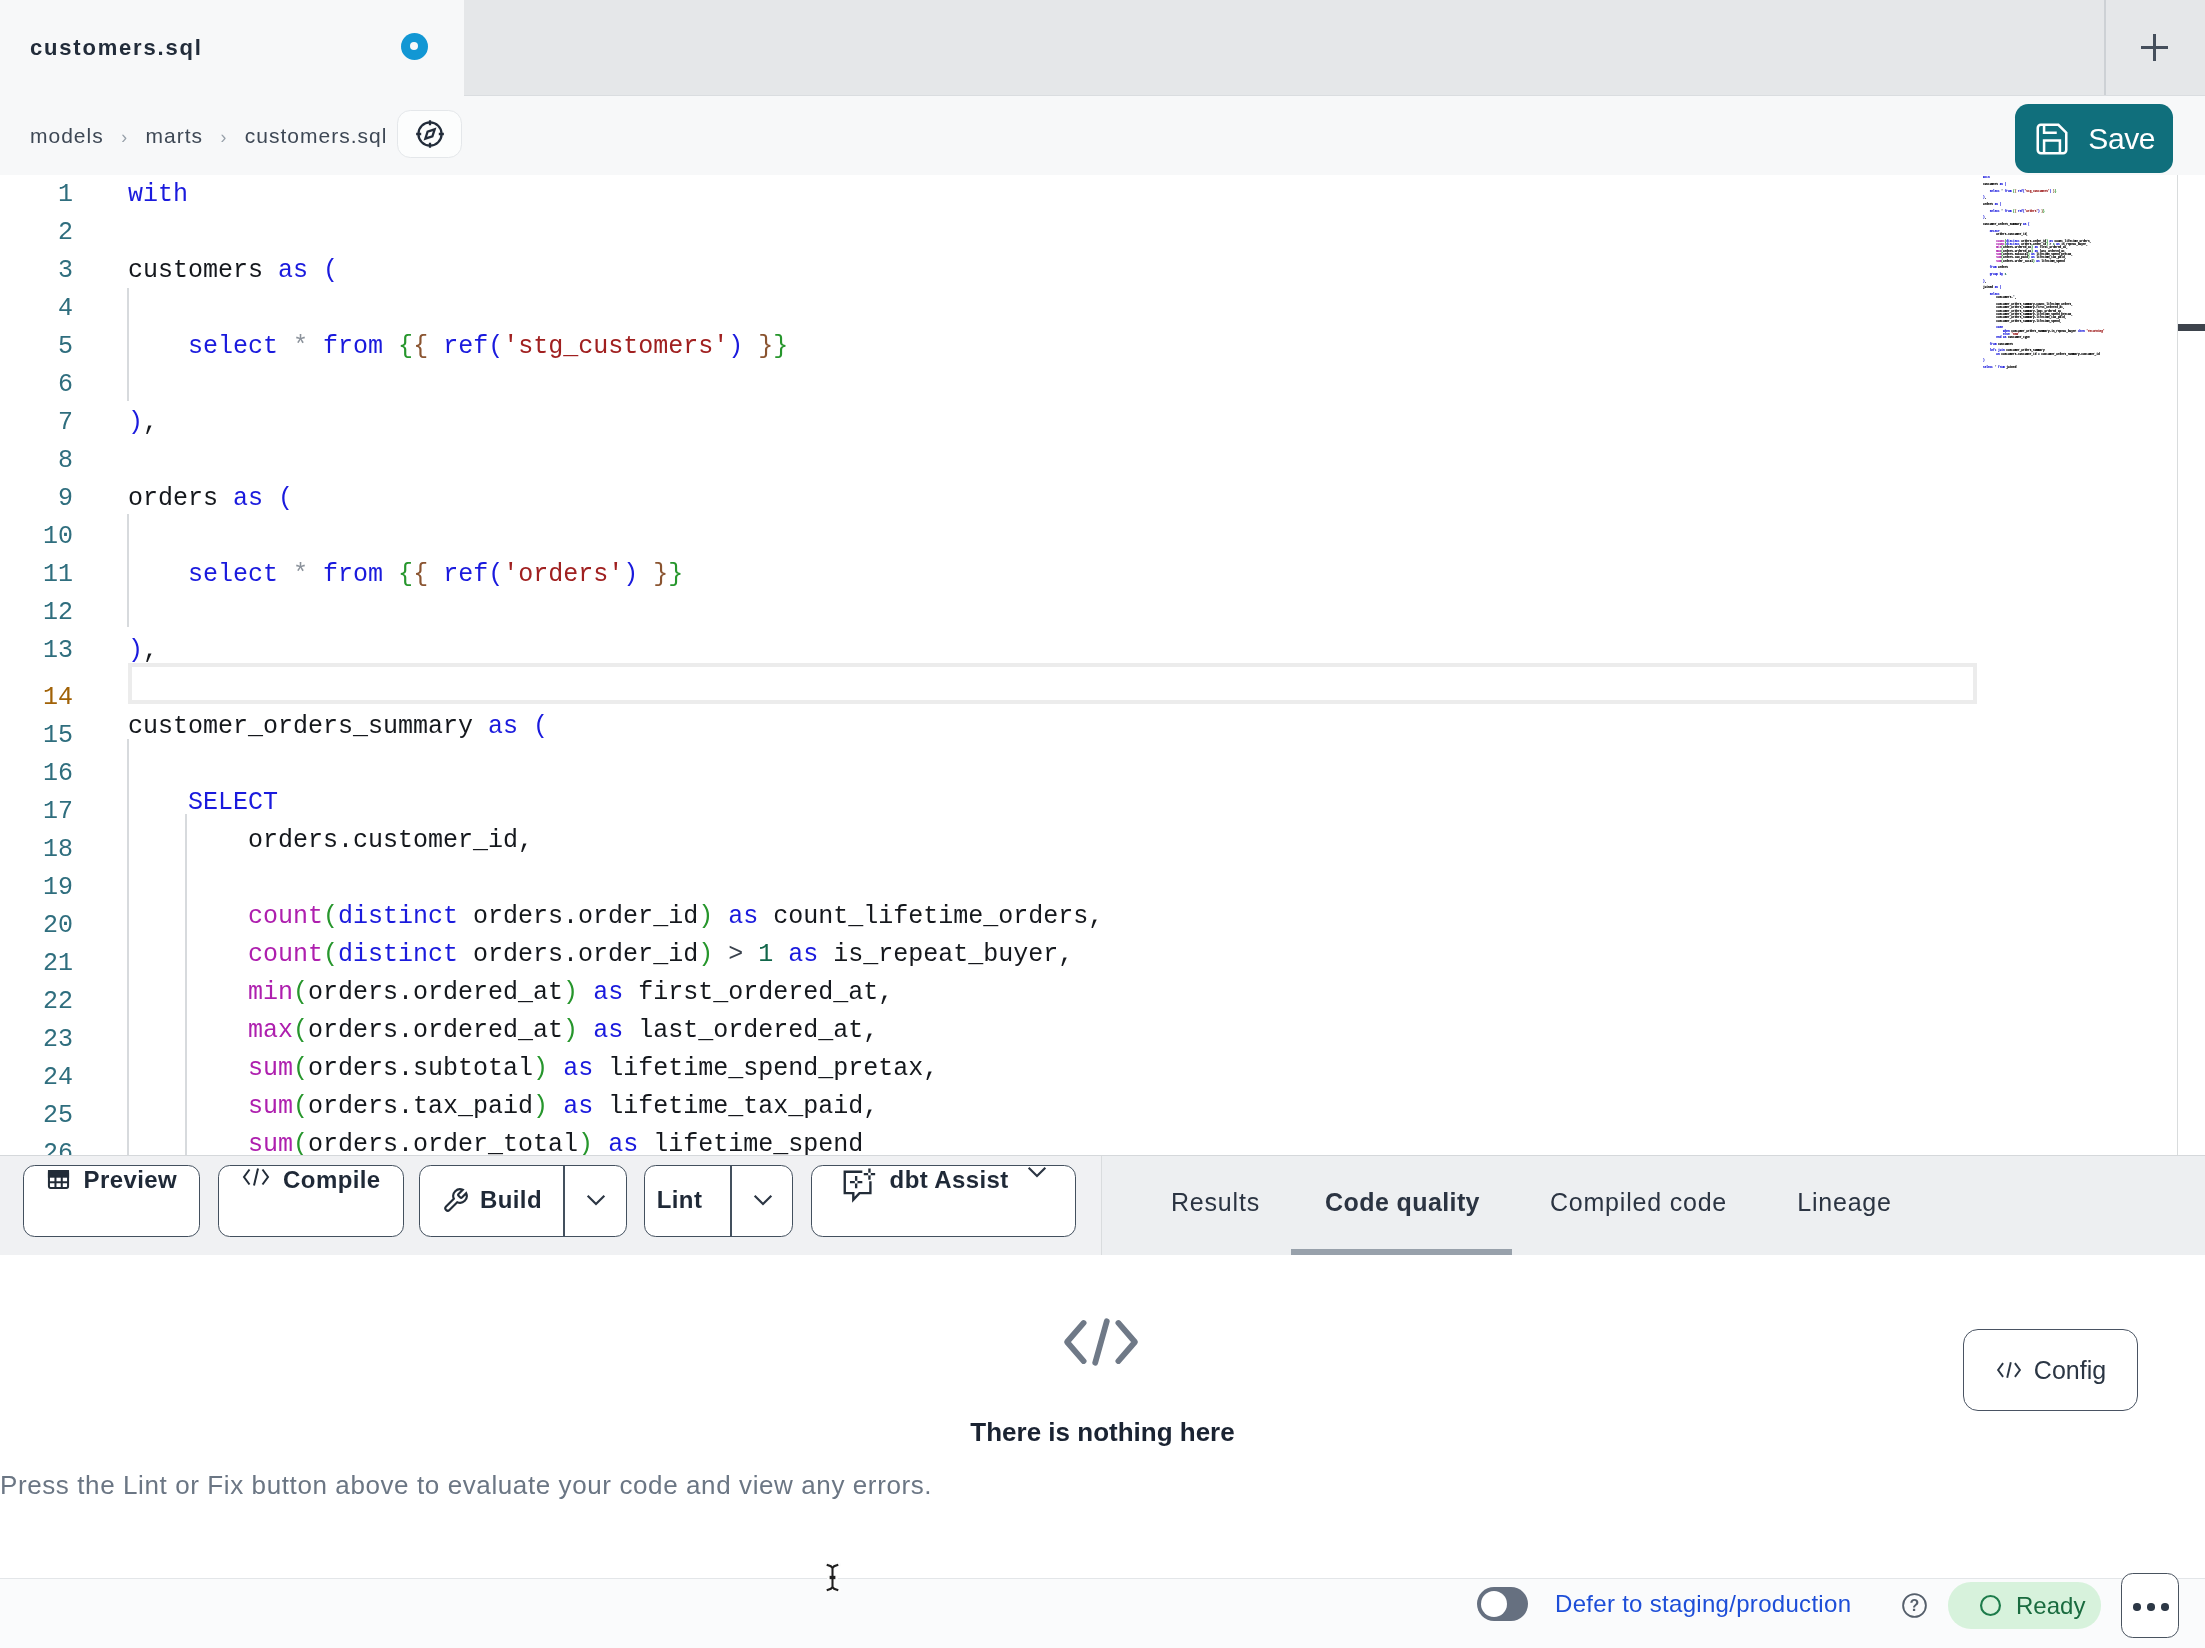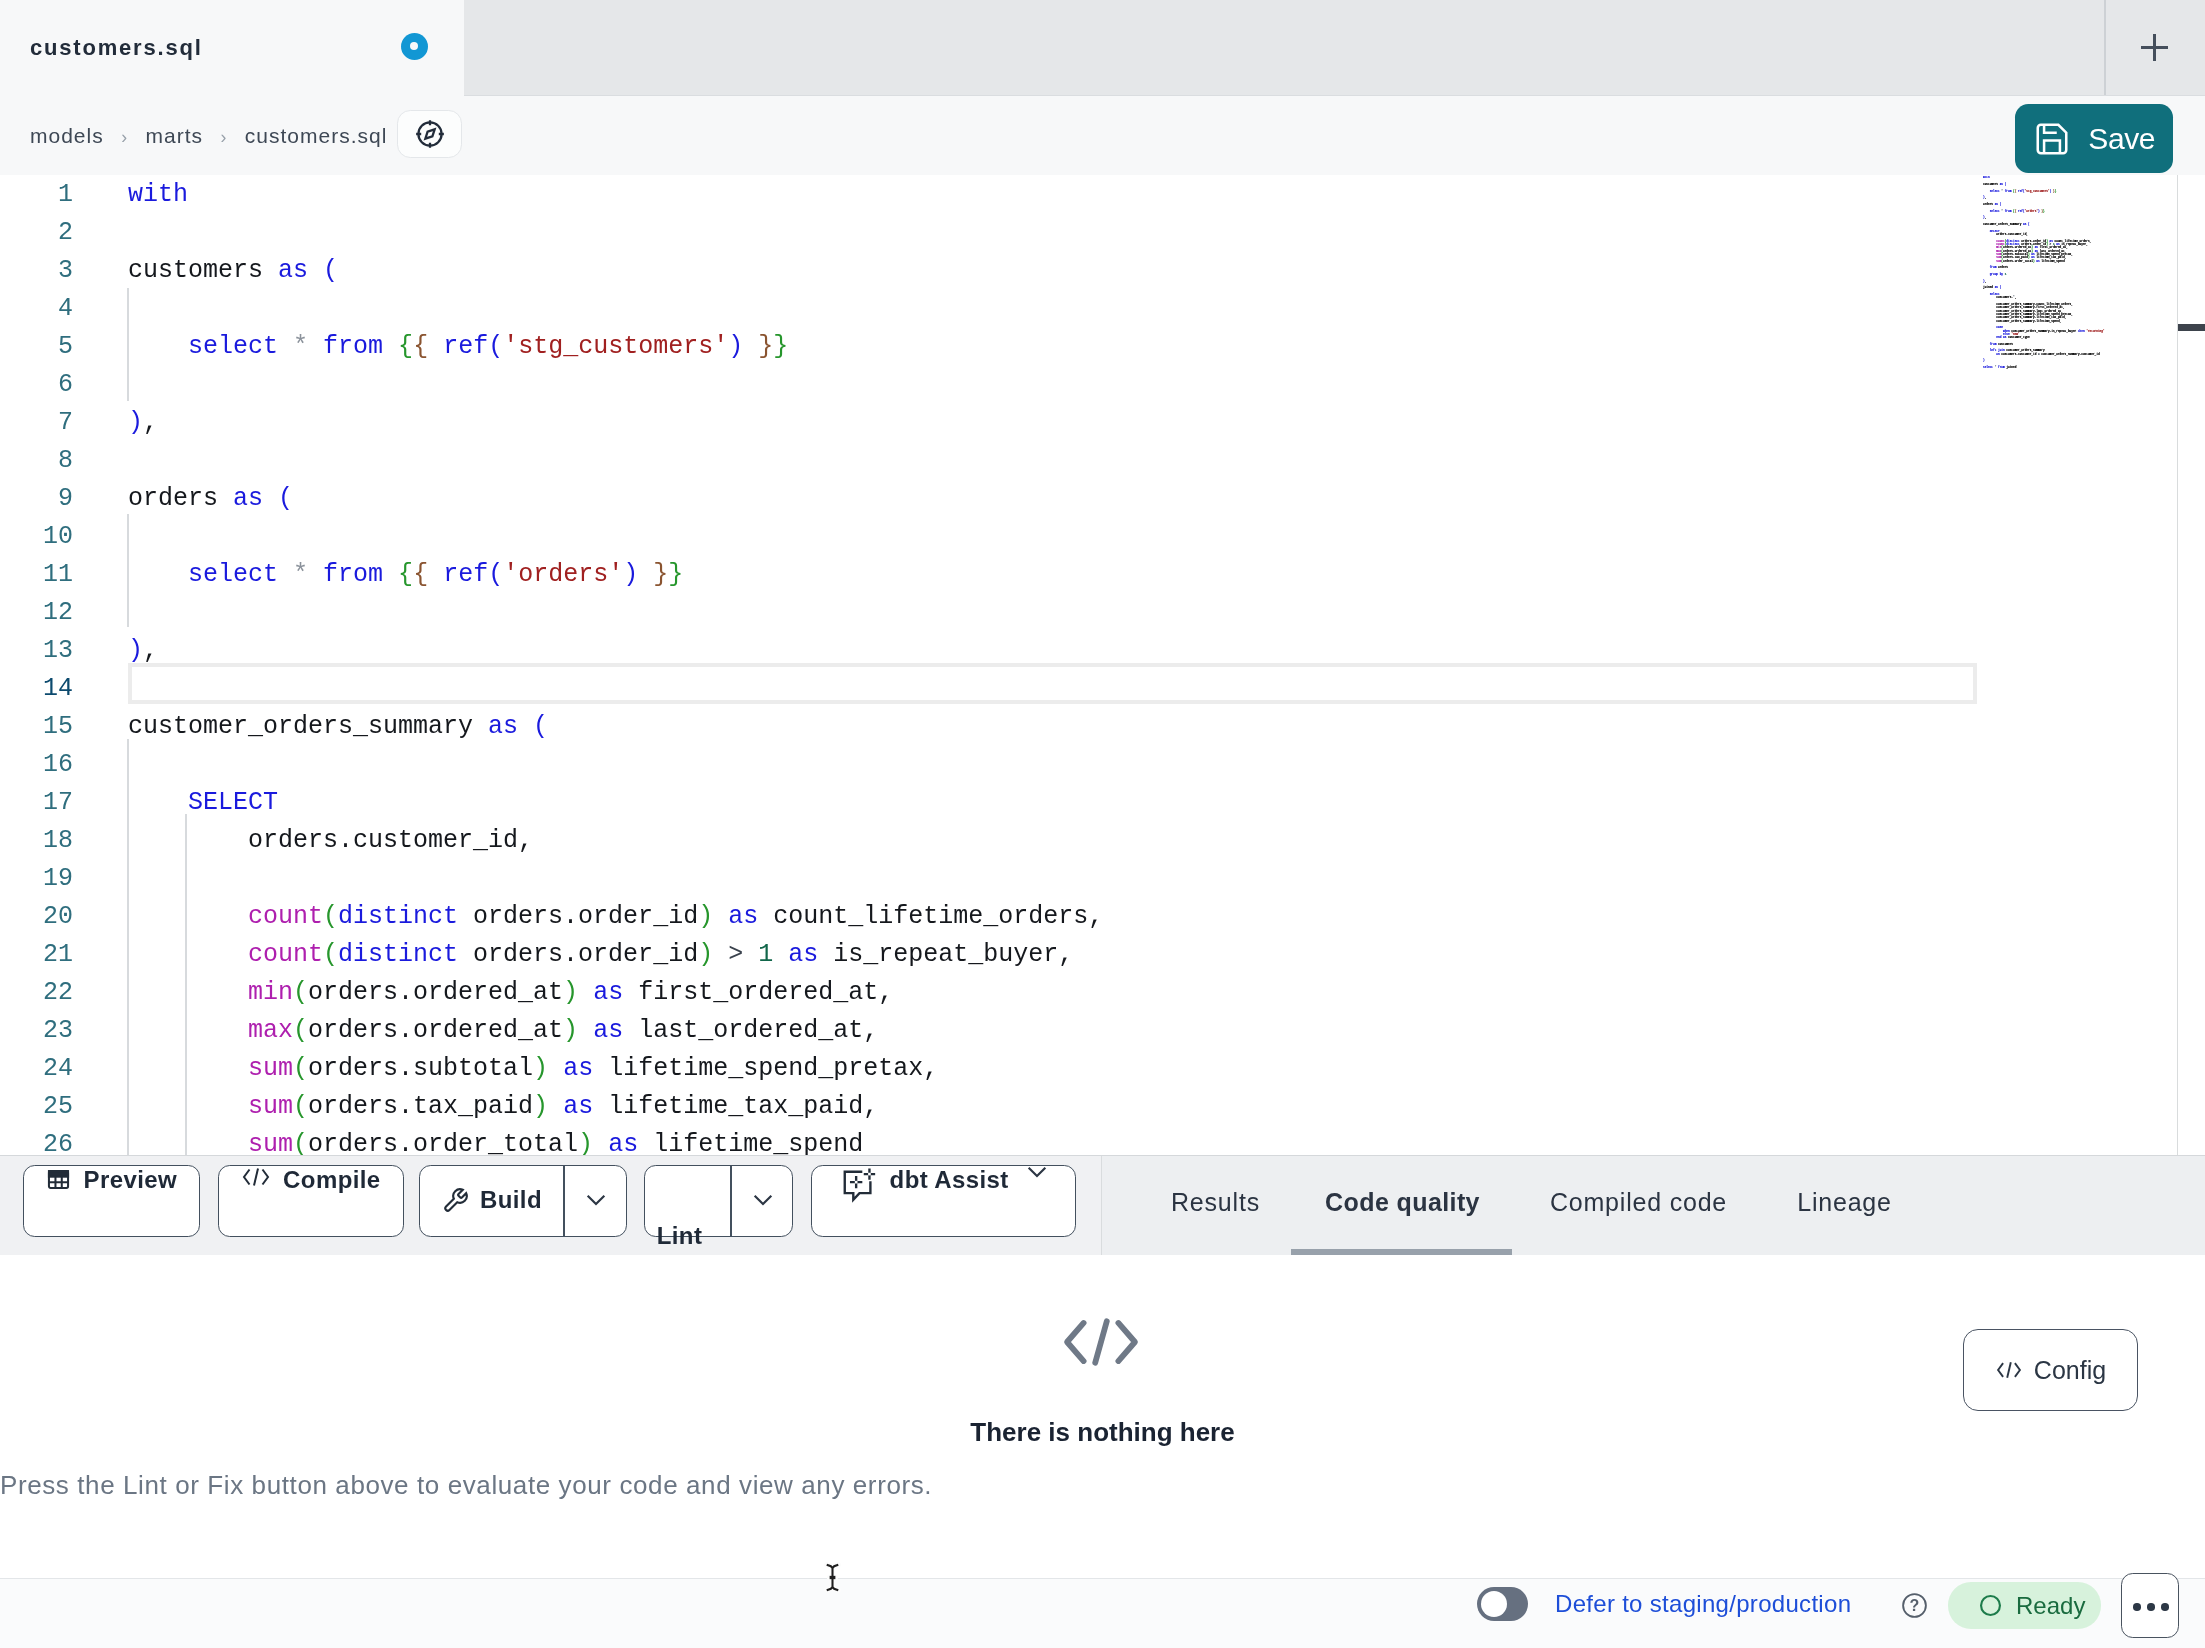--- a/index.html
+++ b/index.html
@@ -87,21 +87,21 @@
         <polyline points="17 21 17 13 7 13 7 21"></polyline>
         <polyline points="7 3 7 8 15 8"></polyline>
       </svg>Save</div>
   </div>
   <div id="editor">
     <div id="activeline"></div>
     <div class="guide" style="left:127px;top:113px;height:113px;"></div>
     <div class="guide" style="left:127px;top:339px;height:113px;"></div>
     <div class="guide" style="left:127px;top:564px;height:416px;"></div>
     <div class="guide" style="left:185px;top:639px;height:341px;"></div>
-    <div id="gutter" class="cm"><div>1</div><div>2</div><div>3</div><div>4</div><div>5</div><div>6</div><div>7</div><div>8</div><div>9</div><div>10</div><div>11</div><div>12</div><div>13</div><div style="color:#0c4a6e;">14</div><div>15</div><div>16</div><div>17</div><div>18</div><div>19</div><div>20</div><div>21</div><div>22</div><div>23</div><div>24</div><div>25</div><div>26</div></div>
+    <div id="gutter" class="cm"><div>1</div><div>2</div><div>3</div><div>4</div><div>5</div><div>6</div><div>7</div><div>8</div><div>9</div><div>10</div><div>11</div><div>12</div><div>13</div><div style="color:#a16207;margin-top:9px;">14</div><div>15</div><div>16</div><div>17</div><div>18</div><div>19</div><div>20</div><div>21</div><div>22</div><div>23</div><div>24</div><div>25</div><div>26</div></div>
     <div id="code" class="cm"><div><span class="k">with</span></div><div></div><div>customers <span class="k">as</span> <span class="k">(</span></div><div></div><div>    <span class="k">select</span> <span class="x">*</span> <span class="k">from</span> <span class="g">{</span><span class="br">{</span> <span class="k">ref</span><span class="k">(</span><span class="s">'stg_customers'</span><span class="k">)</span> <span class="br">}</span><span class="g">}</span></div><div></div><div><span class="k">)</span>,</div><div></div><div>orders <span class="k">as</span> <span class="k">(</span></div><div></div><div>    <span class="k">select</span> <span class="x">*</span> <span class="k">from</span> <span class="g">{</span><span class="br">{</span> <span class="k">ref</span><span class="k">(</span><span class="s">'orders'</span><span class="k">)</span> <span class="br">}</span><span class="g">}</span></div><div></div><div><span class="k">)</span>,</div><div></div><div>customer_orders_summary <span class="k">as</span> <span class="k">(</span></div><div></div><div>    <span class="k">SELECT</span></div><div>        orders.customer_id,</div><div></div><div>        <span class="m">count</span><span class="g">(</span><span class="k">distinct</span> orders.order_id<span class="g">)</span> <span class="k">as</span> count_lifetime_orders,</div><div>        <span class="m">count</span><span class="g">(</span><span class="k">distinct</span> orders.order_id<span class="g">)</span> <span class="gt">&gt;</span> <span class="n">1</span> <span class="k">as</span> is_repeat_buyer,</div><div>        <span class="m">min</span><span class="g">(</span>orders.ordered_at<span class="g">)</span> <span class="k">as</span> first_ordered_at,</div><div>        <span class="m">max</span><span class="g">(</span>orders.ordered_at<span class="g">)</span> <span class="k">as</span> last_ordered_at,</div><div>        <span class="m">sum</span><span class="g">(</span>orders.subtotal<span class="g">)</span> <span class="k">as</span> lifetime_spend_pretax,</div><div>        <span class="m">sum</span><span class="g">(</span>orders.tax_paid<span class="g">)</span> <span class="k">as</span> lifetime_tax_paid,</div><div>        <span class="m">sum</span><span class="g">(</span>orders.order_total<span class="g">)</span> <span class="k">as</span> lifetime_spend</div></div>
     <div id="minimap">
       <div id="minimini" class="cm"><div><span class="k">with</span></div><div></div><div>customers <span class="k">as</span> <span class="k">(</span></div><div></div><div>    <span class="k">select</span> <span class="x">*</span> <span class="k">from</span> <span class="g">{</span><span class="br">{</span> <span class="k">ref</span><span class="k">(</span><span class="s">'stg_customers'</span><span class="k">)</span> <span class="br">}</span><span class="g">}</span></div><div></div><div><span class="k">)</span>,</div><div></div><div>orders <span class="k">as</span> <span class="k">(</span></div><div></div><div>    <span class="k">select</span> <span class="x">*</span> <span class="k">from</span> <span class="g">{</span><span class="br">{</span> <span class="k">ref</span><span class="k">(</span><span class="s">'orders'</span><span class="k">)</span> <span class="br">}</span><span class="g">}</span></div><div></div><div><span class="k">)</span>,</div><div></div><div>customer_orders_summary <span class="k">as</span> <span class="k">(</span></div><div></div><div>    <span class="k">SELECT</span></div><div>        orders.customer_id,</div><div></div><div>        <span class="m">count</span><span class="g">(</span><span class="k">distinct</span> orders.order_id<span class="g">)</span> <span class="k">as</span> count_lifetime_orders,</div><div>        <span class="m">count</span><span class="g">(</span><span class="k">distinct</span> orders.order_id<span class="g">)</span> <span class="gt">&gt;</span> <span class="n">1</span> <span class="k">as</span> is_repeat_buyer,</div><div>        <span class="m">min</span><span class="g">(</span>orders.ordered_at<span class="g">)</span> <span class="k">as</span> first_ordered_at,</div><div>        <span class="m">max</span><span class="g">(</span>orders.ordered_at<span class="g">)</span> <span class="k">as</span> last_ordered_at,</div><div>        <span class="m">sum</span><span class="g">(</span>orders.subtotal<span class="g">)</span> <span class="k">as</span> lifetime_spend_pretax,</div><div>        <span class="m">sum</span><span class="g">(</span>orders.tax_paid<span class="g">)</span> <span class="k">as</span> lifetime_tax_paid,</div><div>        <span class="m">sum</span><span class="g">(</span>orders.order_total<span class="g">)</span> <span class="k">as</span> lifetime_spend</div><div></div><div>    <span class="k">from</span> orders</div><div></div><div>    <span class="k">group</span> <span class="k">by</span> <span class="n">1</span></div><div></div><div><span class="k">)</span>,</div><div></div><div>joined <span class="k">as</span> <span class="k">(</span></div><div></div><div>    <span class="k">select</span></div><div>        customers.<span class="x">*</span>,</div><div></div><div>        customer_orders_summary.count_lifetime_orders,</div><div>        customer_orders_summary.first_ordered_at,</div><div>        customer_orders_summary.last_ordered_at,</div><div>        customer_orders_summary.lifetime_spend_pretax,</div><div>        customer_orders_summary.lifetime_tax_paid,</div><div>        customer_orders_summary.lifetime_spend,</div><div></div><div>        <span class="k">case</span></div><div>            <span class="k">when</span> customer_orders_summary.is_repeat_buyer <span class="k">then</span> <span class="s">'returning'</span></div><div>            <span class="k">else</span> <span class="s">'new'</span></div><div>        <span class="k">end</span> <span class="k">as</span> customer_type</div><div></div><div>    <span class="k">from</span> customers</div><div></div><div>    <span class="k">left</span> <span class="k">join</span> customer_orders_summary</div><div>        <span class="k">on</span> customers.customer_id <span class="gt">=</span> customer_orders_summary.customer_id</div><div></div><div><span class="k">)</span></div><div></div><div><span class="k">select</span> <span class="x">*</span> <span class="k">from</span> joined</div></div>
     </div>
     <div id="scrollline"></div>
     <div id="scrollthumb"></div>
   </div>
   <div id="toolstrip">
     <div id="tabsbg"></div>
     <div id="stripdivider"></div>
@@ -123,21 +123,21 @@
           <path d="M14.7 6.3a1 1 0 0 0 0 1.4l1.6 1.6a1 1 0 0 0 1.4 0l3.77-3.77a6 6 0 0 1-7.94 7.94l-6.91 6.91a2.12 2.12 0 0 1-3-3l6.91-6.91a6 6 0 0 1 7.94-7.94l-3.76 3.76z"></path>
         </svg>Build</div>
 <div class="tseg" style="left:143px;"></div>
 <div style="position:absolute;left:144px;top:0;width:63px;height:68px;display:flex;align-items:center;justify-content:center;">
 <svg width="20" height="11.7" viewBox="0 0 24 14" fill="none" stroke="#2c3644" stroke-width="2.6">
           <polyline points="2,2 12,12 22,2"></polyline>
         </svg>
       </div>
     </div>
 <div class="tbtn" style="left:644px;width:149px;">
-<div style="position:absolute;left:0;top:0;width:69px;height:68px;display:flex;align-items:center;justify-content:center;margin-top:36px;">Lint</div>
+<div style="position:absolute;left:0;top:0;width:69px;height:68px;display:flex;align-items:center;justify-content:center;">Lint</div>
 <div class="tseg" style="left:85px;"></div>
 <div style="position:absolute;left:87px;top:0;width:61px;height:68px;display:flex;align-items:center;justify-content:center;">
 <svg width="20" height="11.7" viewBox="0 0 24 14" fill="none" stroke="#2c3644" stroke-width="2.6">
           <polyline points="2,2 12,12 22,2"></polyline>
         </svg>
       </div>
     </div>
 <div class="tbtn" style="left:811px;width:265px;gap:11.7px;">
 <svg width="38" height="38" viewBox="0 0 40 40" fill="none" stroke="#222c38" stroke-width="2.5" stroke-linejoin="miter">
         <path d="M32 16 V28.5 H20.5 L14 35.5 V28.5 H5 V6 H23.5"></path>

